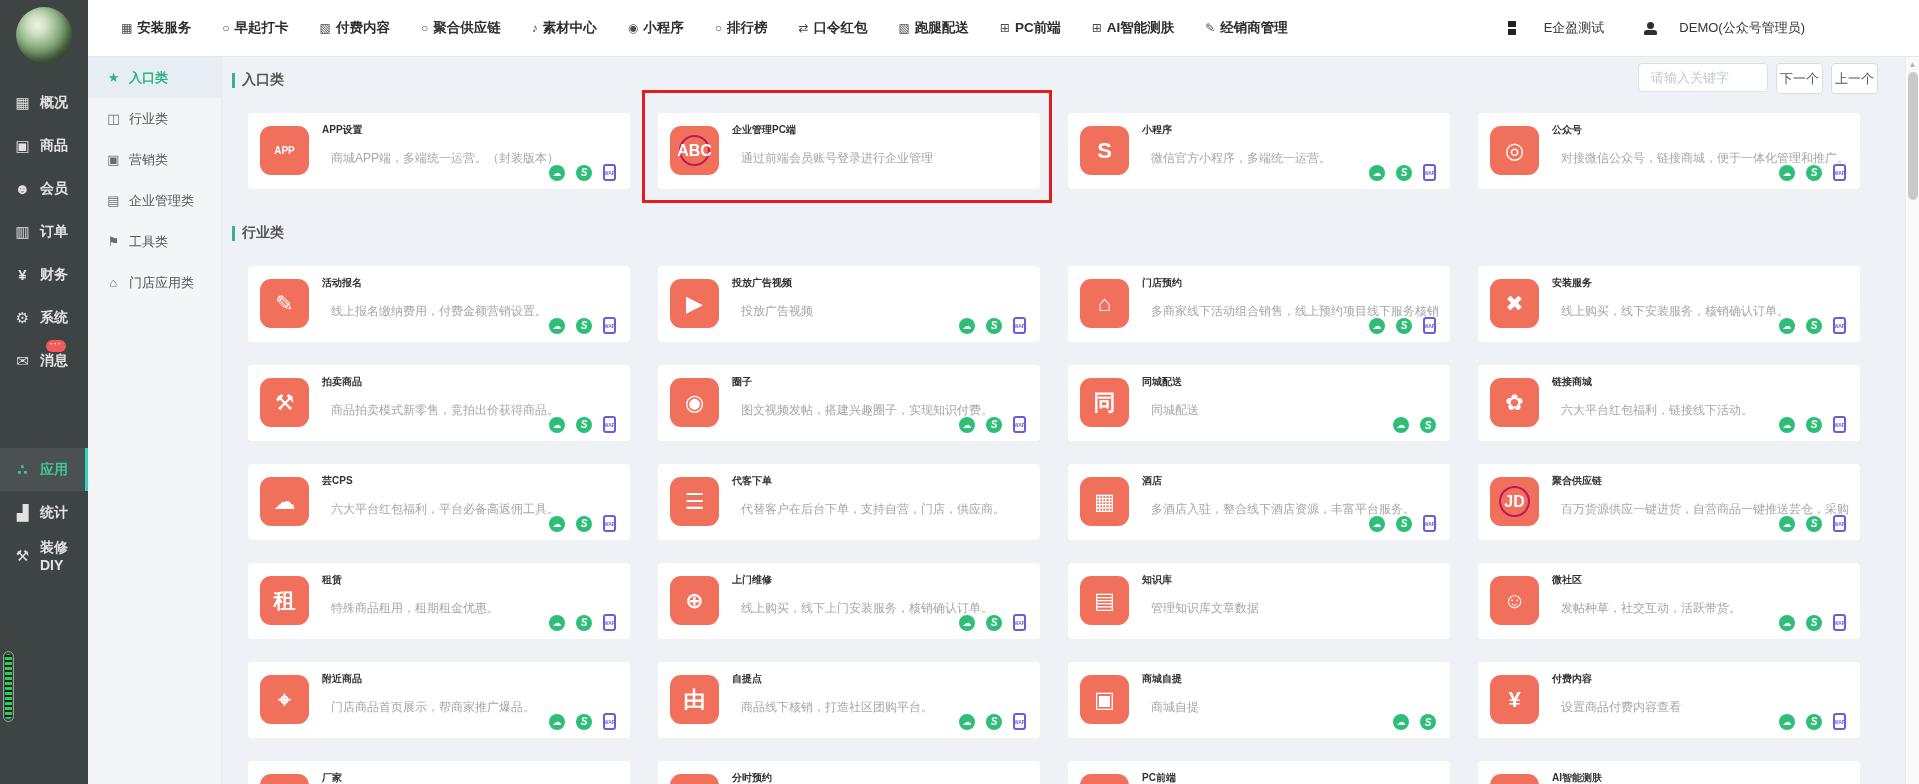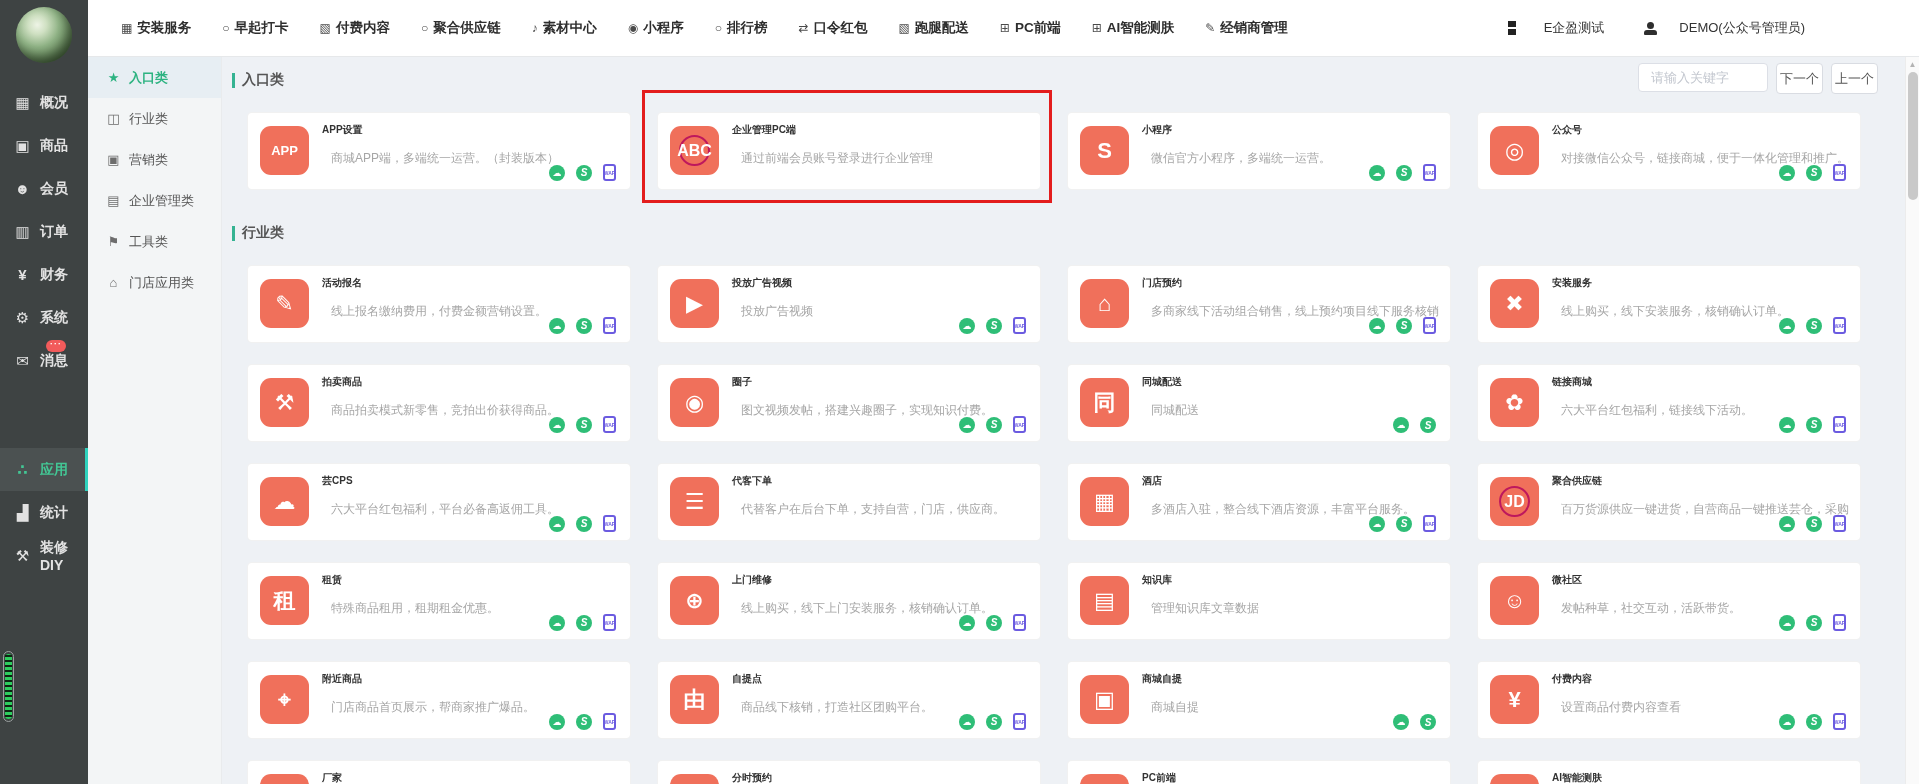--- a/index.html
+++ b/index.html
@@ -47,21 +47,21 @@
   .main { position:absolute; left:222px; top:57px; right:14px; bottom:0; background:#eef1f5; overflow:hidden; padding:13px 0 0 10px; }
   .section-title { display:flex; align-items:center; height:20px; font-size:14px; font-weight:600; color:#555; }
   .section-title::before { content:""; width:3px; height:15px; background:#35b392; margin-right:7px; }
   .cards { display:grid; grid-template-columns:repeat(4,382px); column-gap:28px; row-gap:23px; margin:23px 0 34px 16px; }
   .card { position:relative; width:382px; height:76px; background:#fff; border-radius:4px; box-shadow:0 0 0 1px #f1f1f1; cursor:pointer; }
   .card.highlighted::before { content:""; position:absolute; left:-16px; right:-12px; top:-23px; bottom:-14px;
                               border:3px solid #e31d1d; z-index:3; pointer-events:none; }
   .app-icon { position:absolute; left:12px; top:13px; width:49px; height:49px; border-radius:11px; background:#f0705b;
               color:#fff; display:flex; align-items:center; justify-content:center; font-weight:700; }
   .app-icon .ig { font-size:22px; line-height:1; }
-  .app-icon.small-text .ig { font-size:13px; letter-spacing:0; }
+  .app-icon.small-text .ig { font-size:10px; letter-spacing:0; }
   .app-icon.ringed .ig { width:31px; height:31px; border:2px solid #be185d; border-radius:50%; display:flex; align-items:center; justify-content:center; font-size:16px; }
   .app-title { position:absolute; left:74px; top:10px; font-size:10px; font-weight:600; color:#333; white-space:nowrap; }
   .app-desc { position:absolute; left:83px; top:37px; right:10px; font-size:12px; color:#a6a6a6; white-space:nowrap; overflow:hidden; }
   .badges { position:absolute; right:14px; bottom:8px; display:flex; gap:11px; align-items:center; }
   .badge { flex:none; display:flex; align-items:center; justify-content:center; }
   .badge-cloud, .badge-mini { width:16px; height:16px; border-radius:50%; background:#2fbe77; color:#fff; font-size:9px; }
   .badge-mini { font-size:10px; font-weight:700; font-style:italic; }
   .badge-wap { width:13px; height:17px; border:2px solid #6b5be0; border-radius:3px; color:#6b5be0; font-size:5px; font-weight:700; }
 
   

